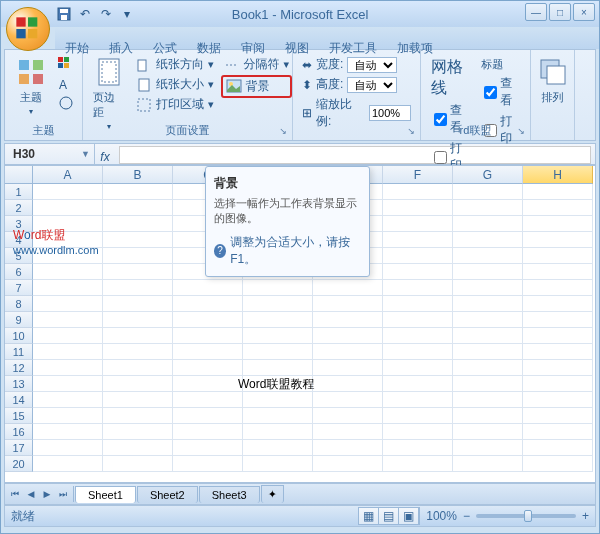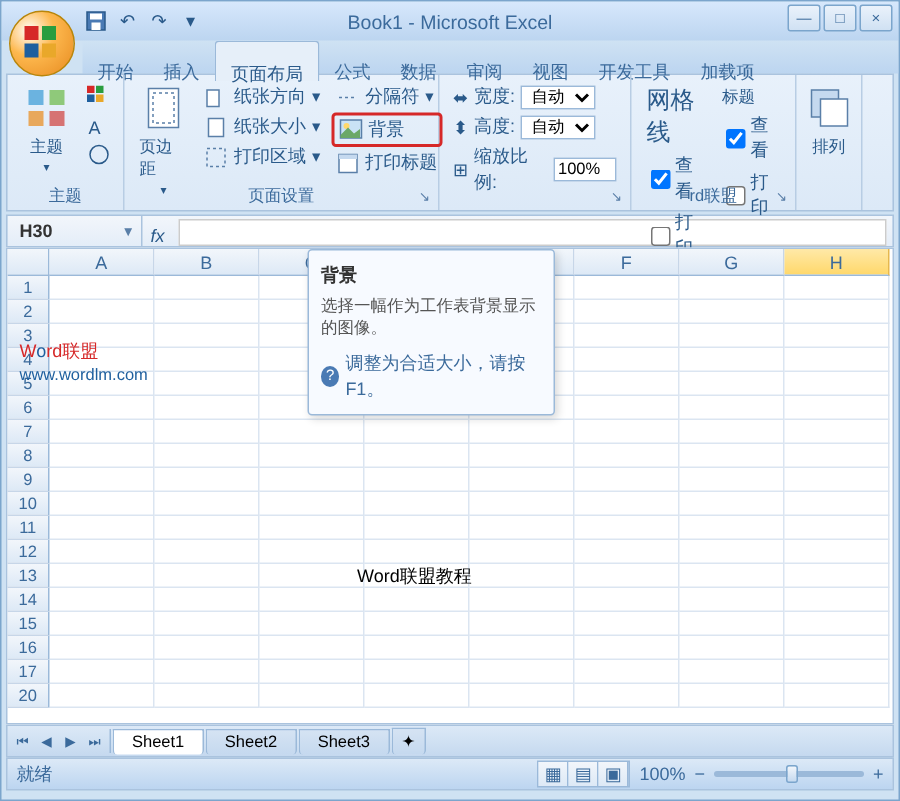--- a/index.html
+++ b/index.html
@@ -93,21 +93,20 @@
   <div class="wincontrols">
     <div>—</div>
     <div>□</div>
     <div>×</div>
   </div>
 </div>
 
 <div class="tabs">
   <div class="tab">开始</div>
   <div class="tab">插入</div>
-  <div class="tab active">页面布局</div>
   <div class="tab">公式</div>
   <div class="tab">数据</div>
   <div class="tab">审阅</div>
   <div class="tab">视图</div>
   <div class="tab">开发工具</div>
   <div class="tab">加载项</div>
 </div>
 
 <div class="ribbon">
   <div class="group" style="width:78px">
@@ -171,27 +170,20 @@
         <div class="smbtn"><svg class="ico" viewBox="0 0 16 16">
               <line x1="2" y1="8" x2="14" y2="8" stroke="#5a7fa8" stroke-dasharray="2"></line>
             </svg><span>分隔符</span> ▾</div>
         <div class="smbtn highlight">
             <svg class="ico" viewBox="0 0 16 16">
               <rect x="1" y="1" width="14" height="12" fill="#c9e2f5" stroke="#5a7fa8"></rect>
               <circle cx="5" cy="5" r="2" fill="#ffd86b"></circle>
               <path d="M1 11 L6 6 L10 10 L14 7 L14 13 L1 13 Z" fill="#6ba868"></path>
             </svg>
             <span>背景</span>
-          </div>
-        <div class="smbtn">
-            <svg class="ico" viewBox="0 0 16 16">
-              <rect x="2" y="2" width="12" height="12" fill="#fff" stroke="#5a7fa8"></rect>
-              <rect x="2" y="2" width="12" height="3" fill="#c5d9ef"></rect>
-            </svg>
-            <span>打印标题</span>
           </div>
       </div>
     </div>
     <div class="group-label">页面设置</div>
     <div class="dlauncher">↘</div>
   </div>
 
   <div class="group" style="width:128px">
     <div class="vstack">
       <div class="scalectl">

